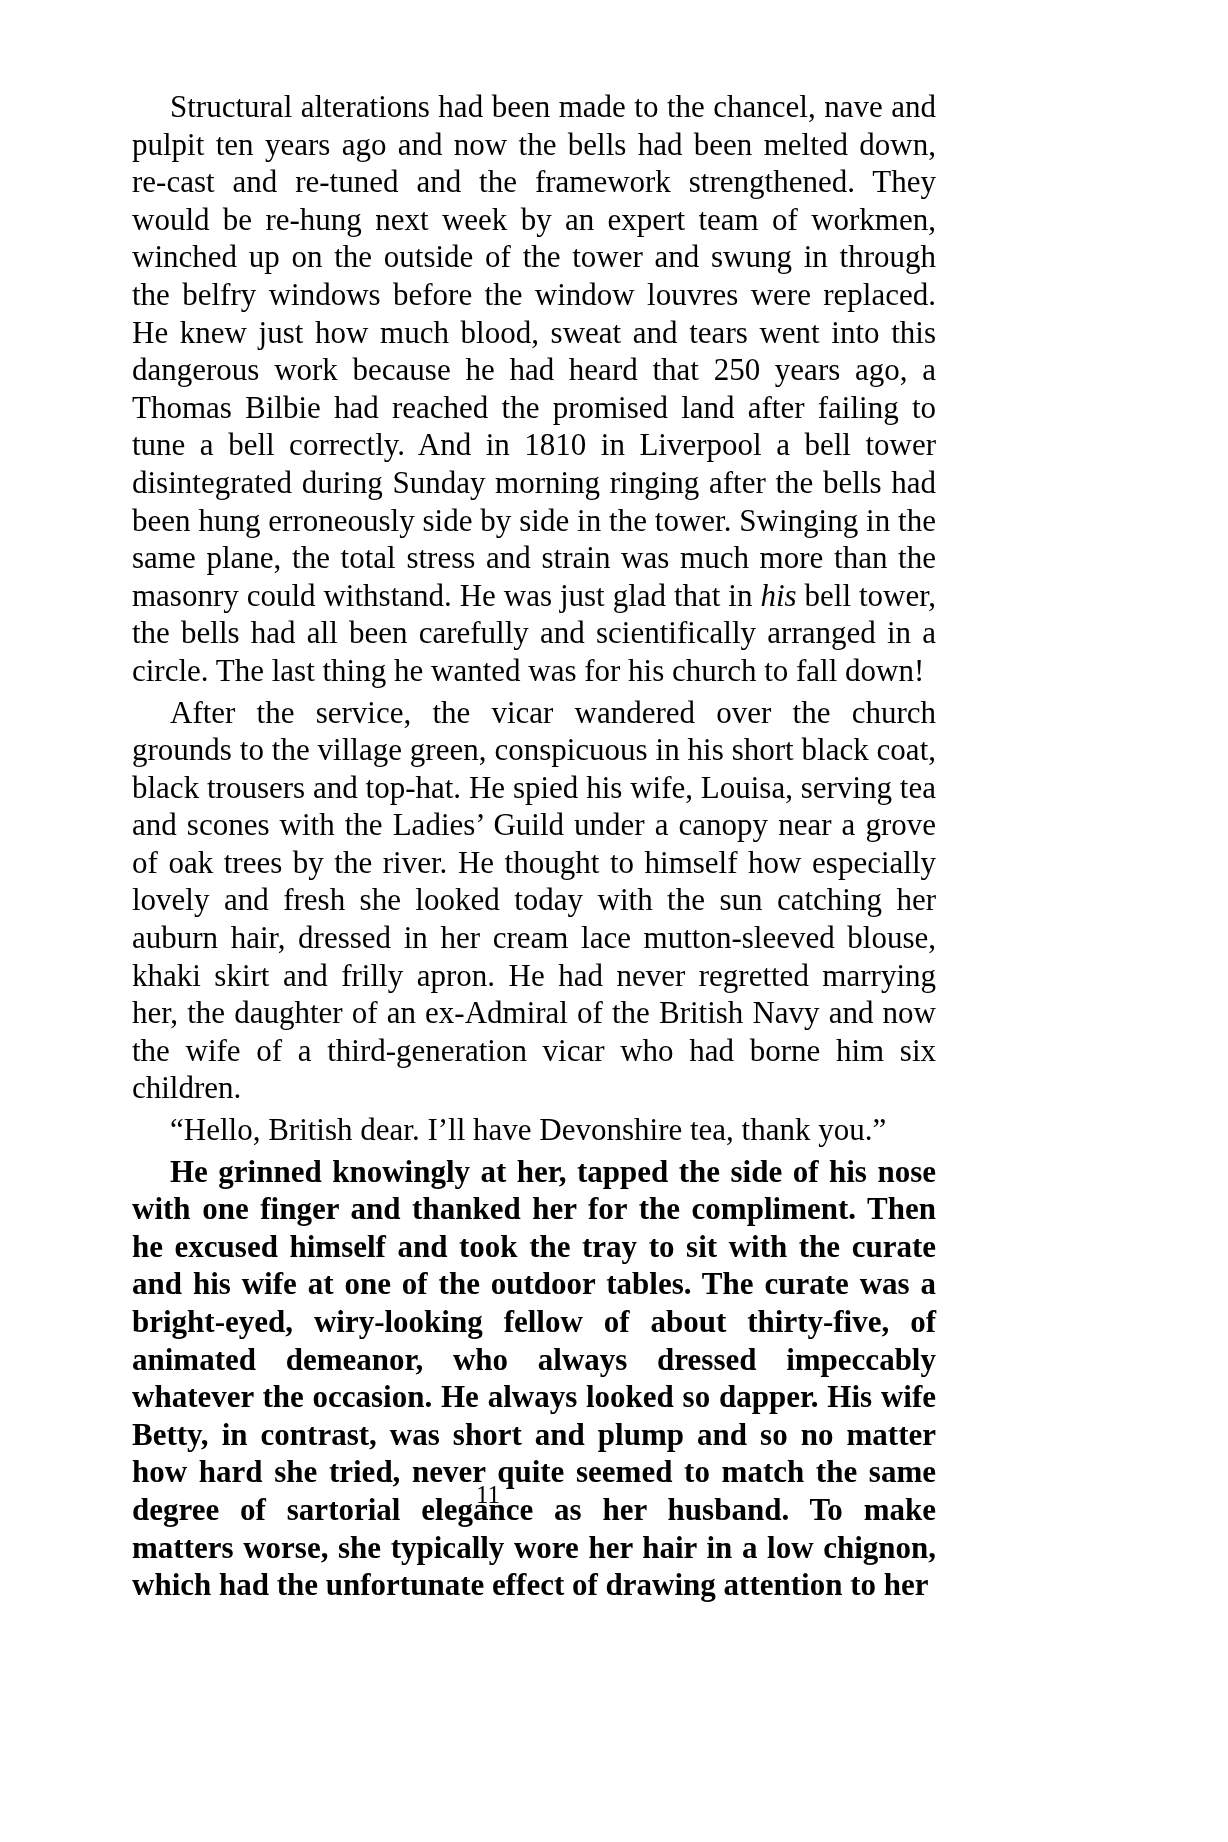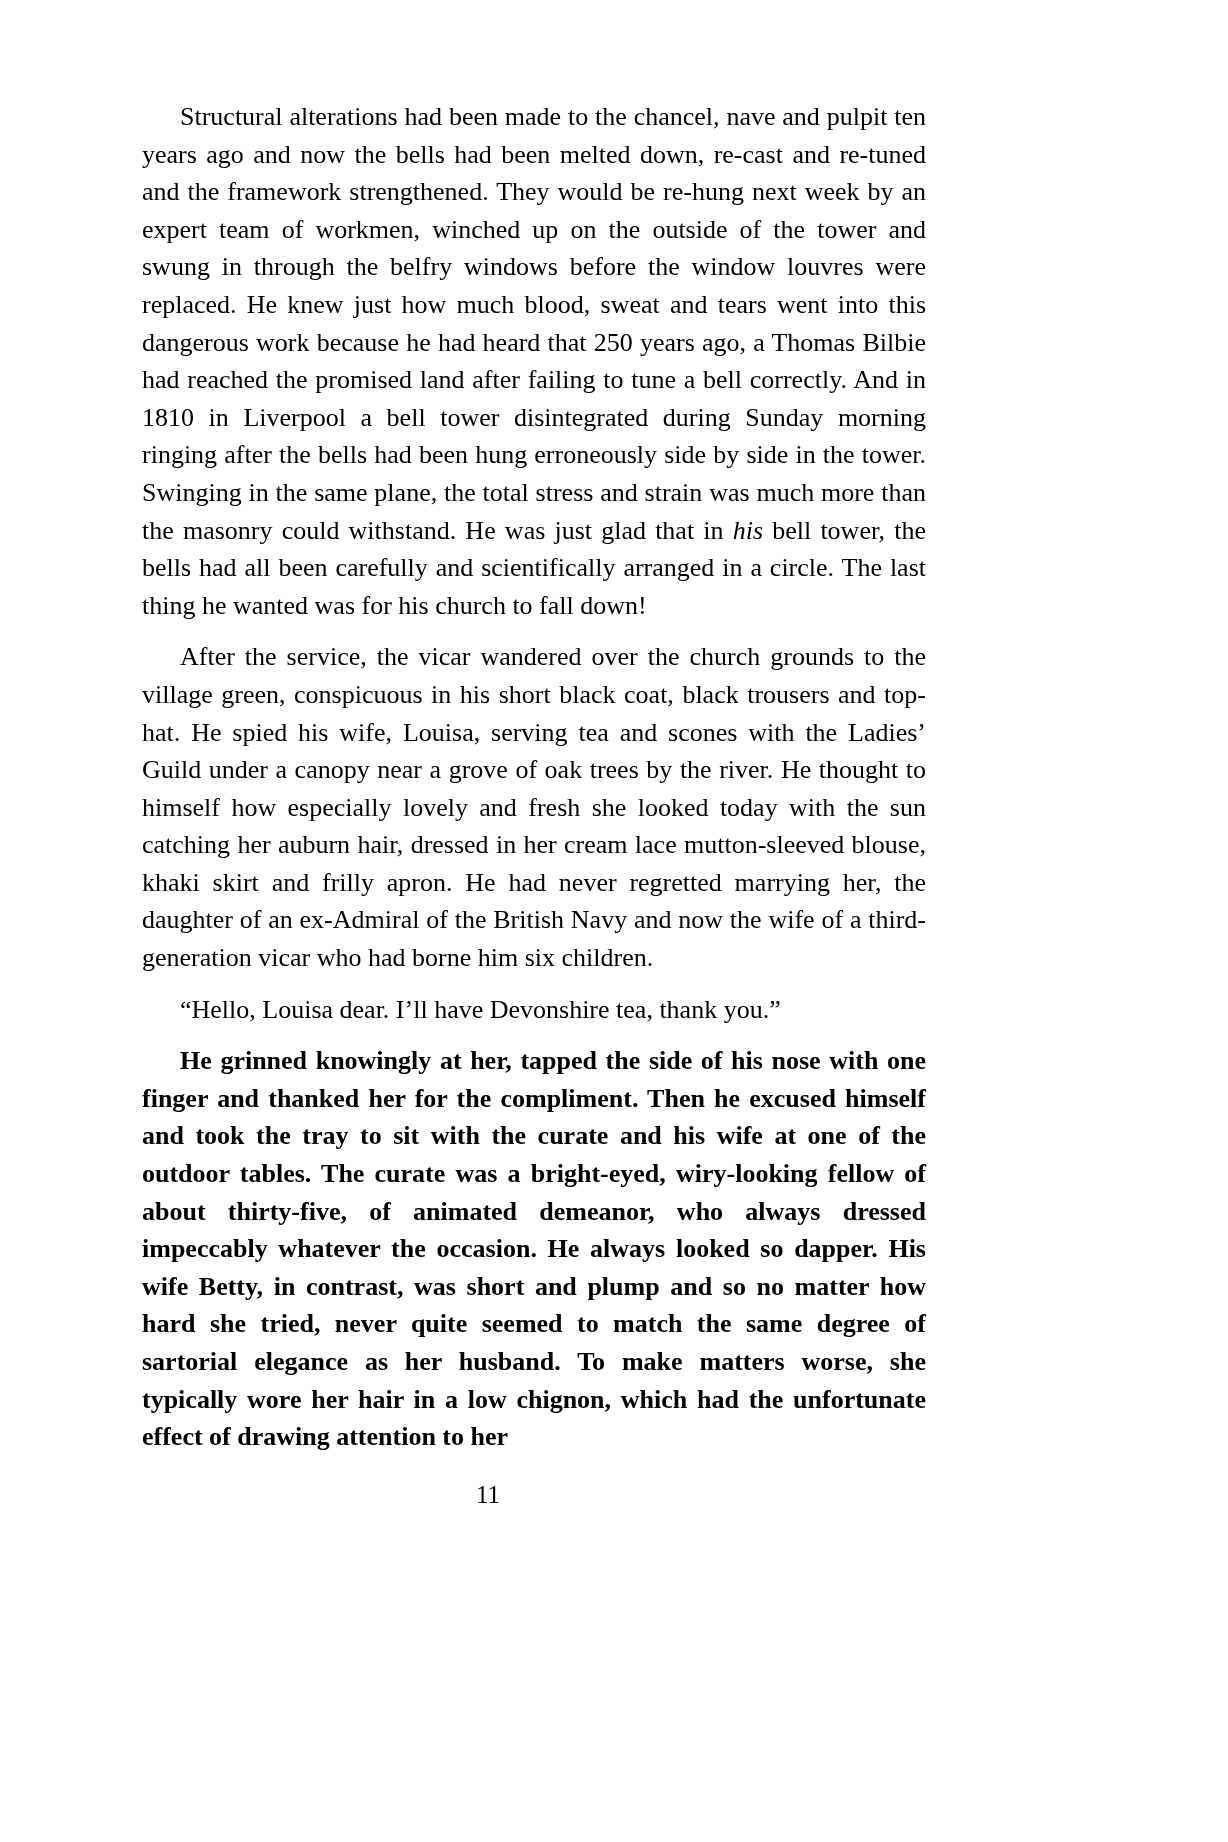--- a/index.html
+++ b/index.html
@@ -24,23 +24,23 @@
     height: 1842px;
     background: #ffffff;
   }
   .text-column {
     position: absolute;
     left: 128px;
     top: 84px;
     width: 812px;
   }
   .para {
-    margin: 14px;
+    margin: 4px;
     padding: 0;
-    font-size: 26px;
+    font-size: 31px;
     line-height: 37.6px;
     text-align: justify;
     text-justify: inter-word;
     text-indent: 38px;
     letter-spacing: 0px;
     word-spacing: 0px;
     hyphens: none;
     -webkit-hyphens: none;
   }
   .para:last-child {
@@ -62,19 +62,19 @@
   }
 </style>
 </head>
 <body>
 
 <div class="page">
 
   <div class="text-column">
     <p class="para">Structural alterations had been made to the chancel, nave and pulpit ten years ago and now the bells had been melted down, re-cast and re-tuned and the framework strengthened. They would be re-hung next week by an expert team of workmen, winched up on the outside of the tower and swung in through the belfry windows before the window louvres were replaced. He knew just how much blood, sweat and tears went into this dangerous work because he had heard that 250 years ago, a Thomas Bilbie had reached the promised land after failing to tune a bell correctly. And in 1810 in Liverpool a bell tower disintegrated during Sunday morning ringing after the bells had been hung erroneously side by side in the tower. Swinging in the same plane, the total stress and strain was much more than the masonry could withstand. He was just glad that in <i>his</i> bell tower, the bells had all been carefully and scientifically arranged in a circle. The last thing he wanted was for his church to fall down!</p>
     <p class="para">After the service, the vicar wandered over the church grounds to the village green, conspicuous in his short black coat, black trousers and top-hat. He spied his wife, Louisa, serving tea and scones with the Ladies’ Guild under a canopy near a grove of oak trees by the river. He thought to himself how especially lovely and fresh she looked today with the sun catching her auburn hair, dressed in her cream lace mutton-sleeved blouse, khaki skirt and frilly apron. He had never regretted marrying her, the daughter of an ex-Admiral of the British Navy and now the wife of a third-generation vicar who had borne him six children.</p>
-    <p class="para">“Hello, Louisa dear. I’ll have Devonshire tea, thank you.”</p>
+    <p class="para">“Hello, British dear. I’ll have Devonshire tea, thank you.”</p>
     <p class="para">He grinned knowingly at her, tapped the side of his nose with one finger and thanked her for the compliment. Then he excused himself and took the tray to sit with the curate and his wife at one of the outdoor tables. The curate was a bright-eyed, wiry-looking fellow of about thirty-five, of animated demeanor, who always dressed impeccably whatever the occasion. He always looked so dapper. His wife Betty, in contrast, was short and plump and so no matter how hard she tried, never quite seemed to match the same degree of sartorial elegance as her husband. To make matters worse, she typically wore her hair in a low chignon, which had the unfortunate effect of drawing attention to her</p>
   </div>
 
   <div class="folio">11</div>
 
 </div>
 
 </body></html>

